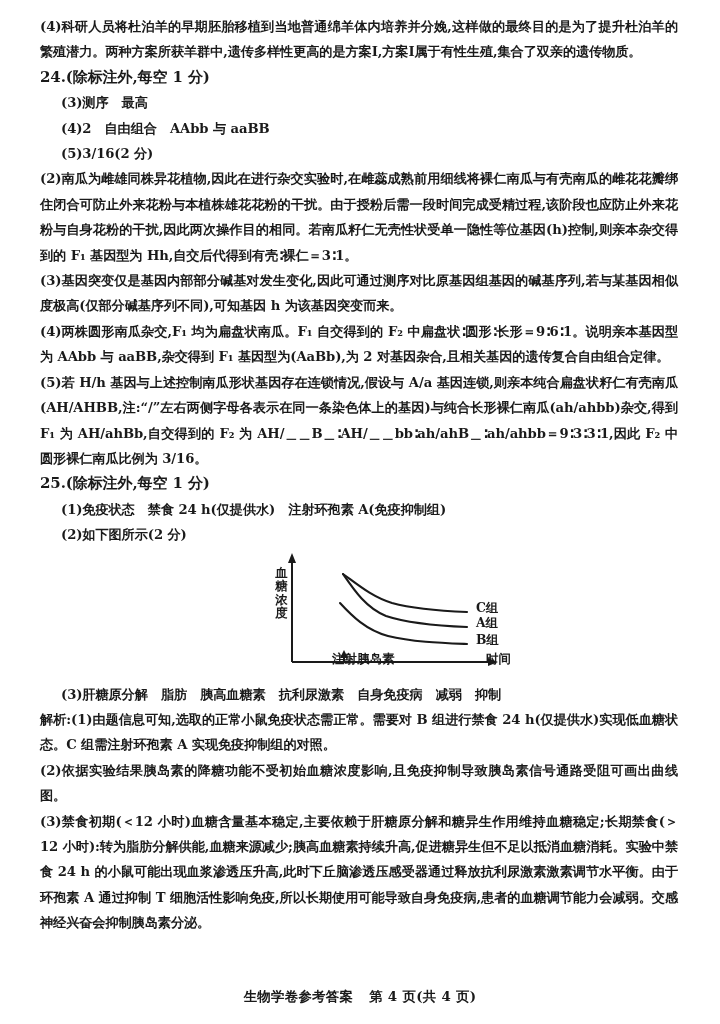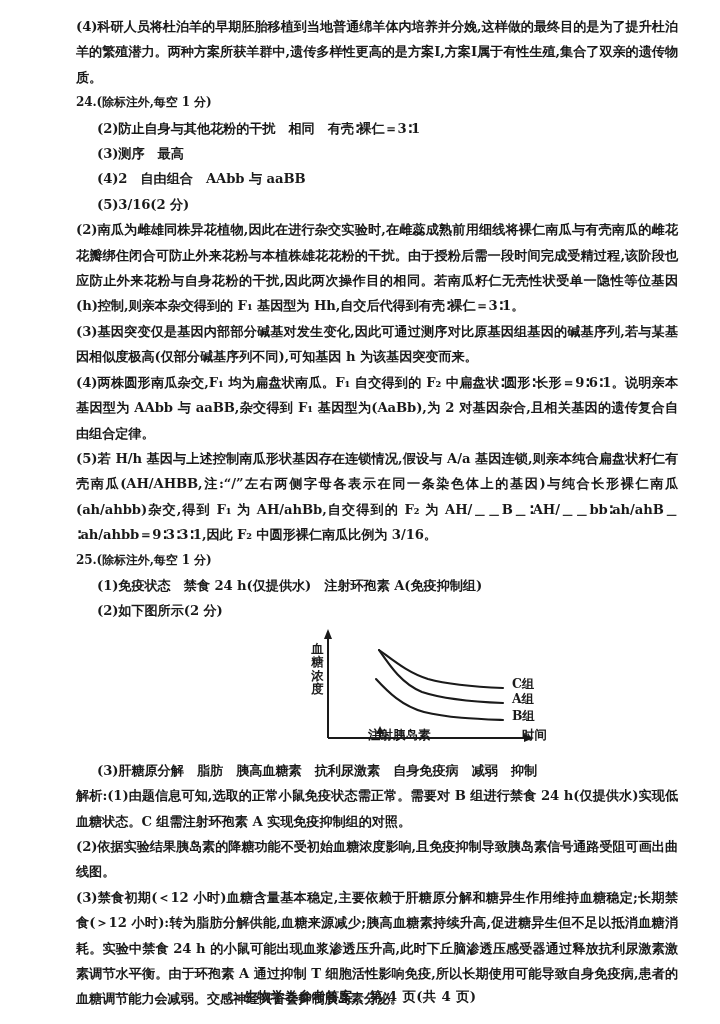--- a/index.html
+++ b/index.html
@@ -14,21 +14,21 @@
     font-family: "DejaVu Serif", "Liberation Serif", serif;
     color: #1a1a1a;
     position: relative;
     overflow: hidden;
   }
   .page {
     position: relative;
     width: 720px;
     height: 1024px;
     box-sizing: border-box;
-    padding: 14px 42px 0 76px;
+    padding: 14px 42px 0 40px;
   }
   
   .para {
     font-size: 13.2px;
     line-height: 25.4px;
     text-align: justify;
     text-justify: inter-ideograph;
     letter-spacing: -0.1px;
     margin: 0;
     font-weight: 600;
@@ -37,21 +37,21 @@
   .ans-line {
     font-size: 13.2px;
     line-height: 25.4px;
     font-weight: 600;
     margin: 0;
     padding-left: 21px;
     white-space: nowrap;
     letter-spacing: -0.1px;
   }
   .qnum {
-    font-size: 12px;
+    font-size: 15px;
     line-height: 25.4px;
     font-weight: 600;
     margin: 0;
     letter-spacing: -0.1px;
   }
   .sp { display: inline-block; width: 16px; }
 
   
   .figure-wrap {
     position: relative;
@@ -114,21 +114,20 @@
   }
 </style>
 </head>
 <body>
 
 <div class="page">
 
   <p class="para indent-num">(4)科研人员将杜泊羊的早期胚胎移植到当地普通绵羊体内培养并分娩,这样做的最终目的是为了提升杜泊羊的繁殖潜力。两种方案所获羊群中,遗传多样性更高的是方案Ⅰ,方案Ⅰ属于有性生殖,集合了双亲的遗传物质。</p>
 
   <p class="qnum">24.(除标注外,每空 1 分)</p>
-  <p class="ans-line">(2)防止自身与其他花粉的干扰　相同　有壳∶裸仁＝3∶1</p>
   <p class="ans-line">(3)测序　最高</p>
   <p class="ans-line">(4)2　自由组合　AAbb 与 aaBB</p>
   <p class="ans-line">(5)3/16(2 分)</p>
 
   <p class="para">(2)南瓜为雌雄同株异花植物,因此在进行杂交实验时,在雌蕊成熟前用细线将裸仁南瓜与有壳南瓜的雌花花瓣绑住闭合可防止外来花粉与本植株雄花花粉的干扰。由于授粉后需一段时间完成受精过程,该阶段也应防止外来花粉与自身花粉的干扰,因此两次操作目的相同。若南瓜籽仁无壳性状受单一隐性等位基因(h)控制,则亲本杂交得到的 F₁ 基因型为 Hh,自交后代得到有壳∶裸仁＝3∶1。</p>
   <p class="para">(3)基因突变仅是基因内部部分碱基对发生变化,因此可通过测序对比原基因组基因的碱基序列,若与某基因相似度极高(仅部分碱基序列不同),可知基因 h 为该基因突变而来。</p>
   <p class="para">(4)两株圆形南瓜杂交,F₁ 均为扁盘状南瓜。F₁ 自交得到的 F₂ 中扁盘状∶圆形∶长形＝9∶6∶1。说明亲本基因型为 AAbb 与 aaBB,杂交得到 F₁ 基因型为(AaBb),为 2 对基因杂合,且相关基因的遗传复合自由组合定律。</p>
   <p class="para">(5)若 H/h 基因与上述控制南瓜形状基因存在连锁情况,假设与 A/a 基因连锁,则亲本纯合扁盘状籽仁有壳南瓜(AH/AHBB,注:“/”左右两侧字母各表示在同一条染色体上的基因)与纯合长形裸仁南瓜(ah/ahbb)杂交,得到 F₁ 为 AH/ahBb,自交得到的 F₂ 为 AH/＿＿B＿∶AH/＿＿bb∶ah/ahB＿∶ah/ahbb＝9∶3∶3∶1,因此 F₂ 中圆形裸仁南瓜比例为 3/16。</p>
 
   <p class="qnum">25.(除标注外,每空 1 分)</p>

